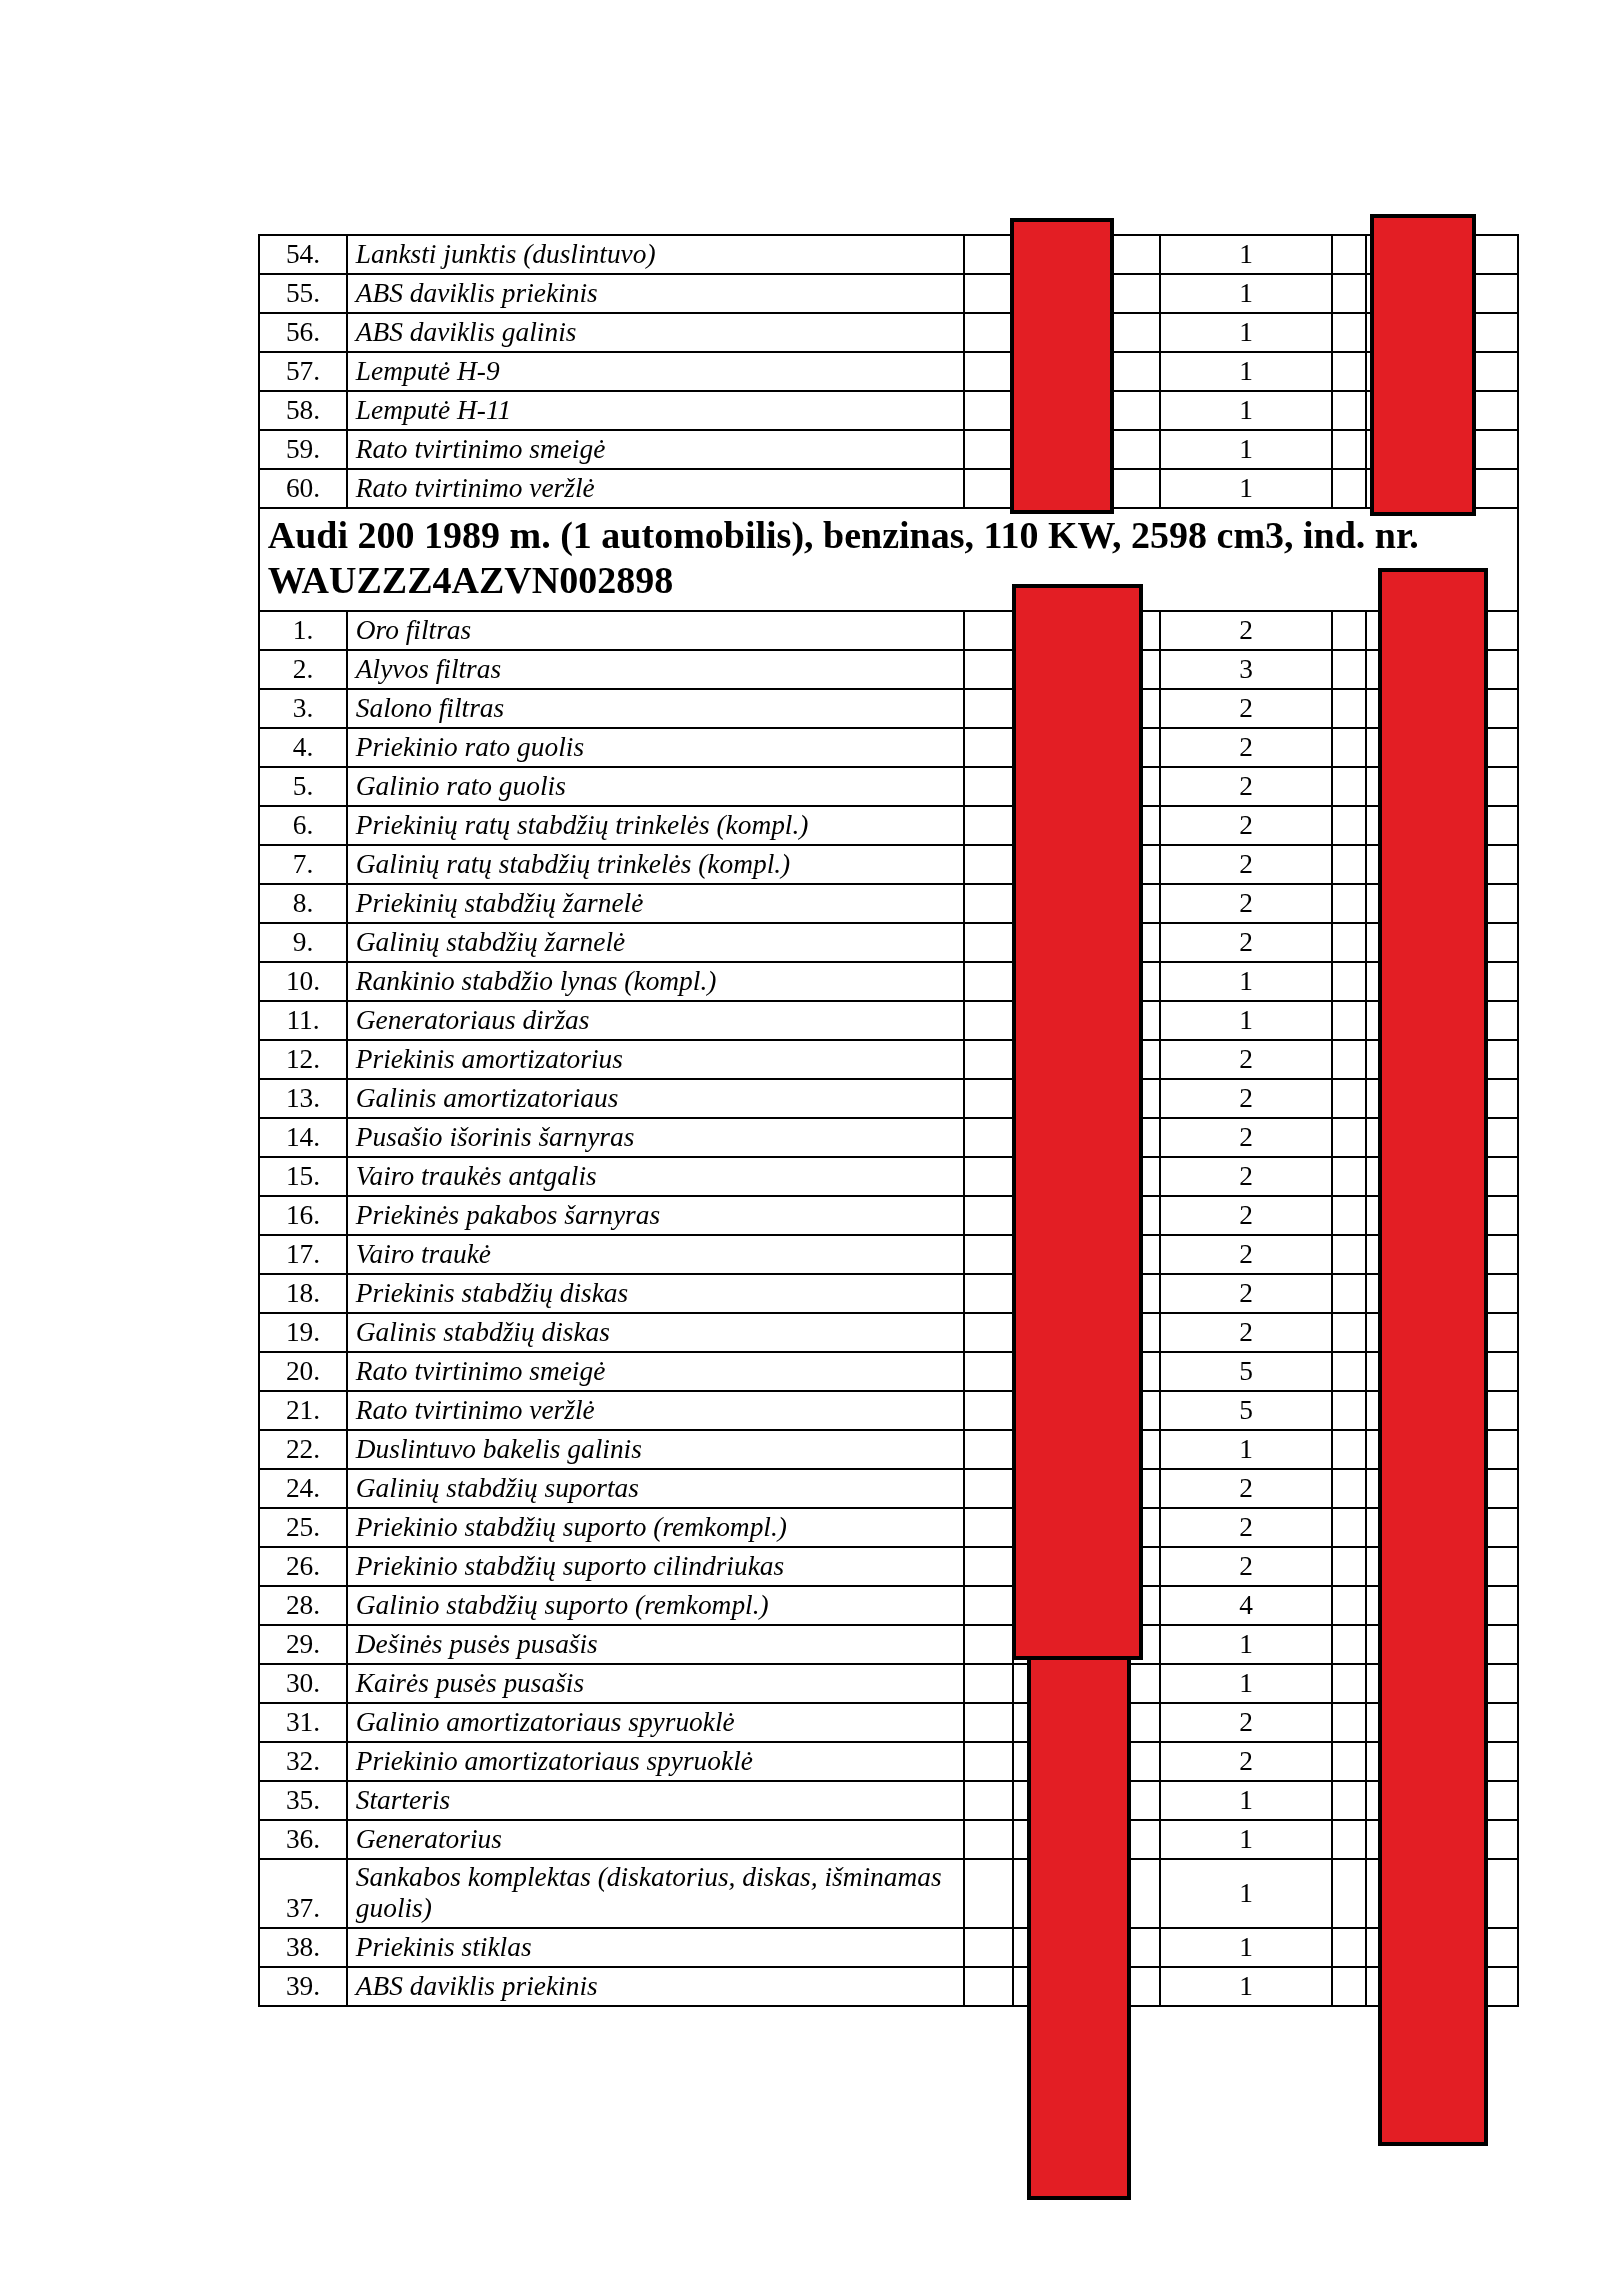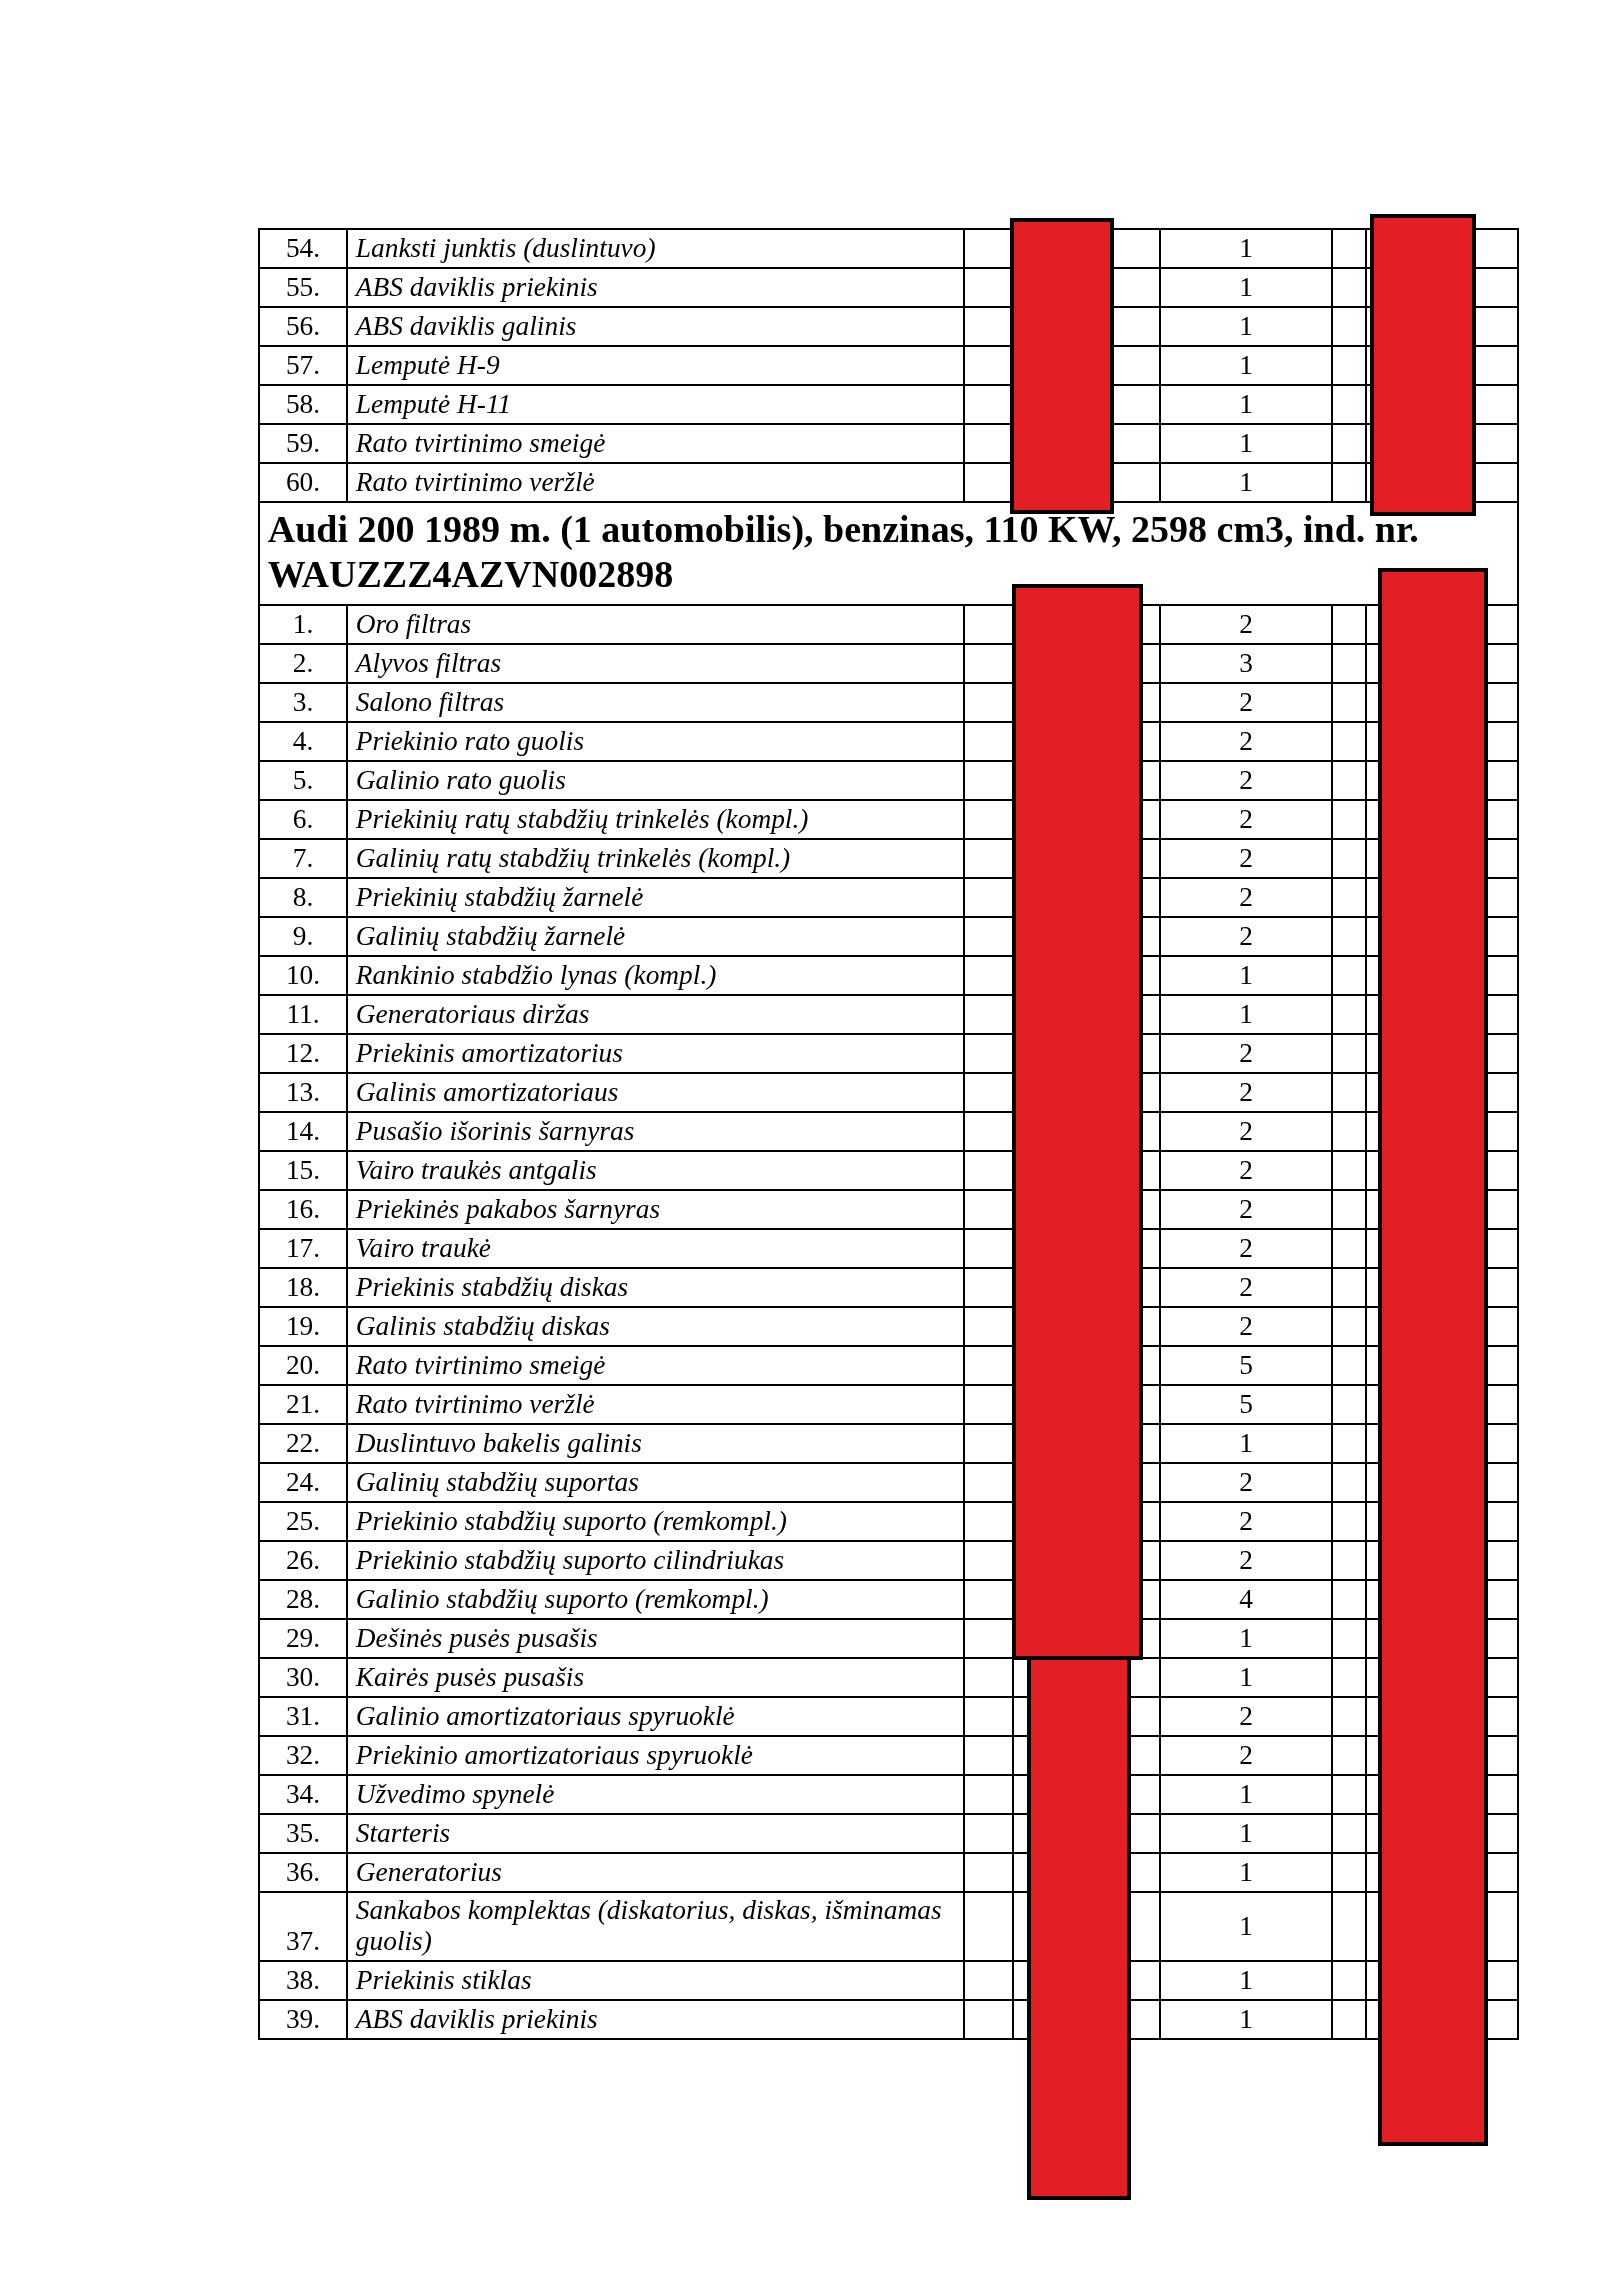--- a/index.html
+++ b/index.html
@@ -8,21 +8,21 @@
     height: 2293px;
     background: #ffffff;
     position: relative;
     font-family: "Liberation Serif", serif;
     color: #000000;
     overflow: hidden;
   }
   table.parts {
     position: absolute;
     left: 258px;
-    top: 228px;
+    top: 234px;
     width: 1261px;
     border-collapse: collapse;
     table-layout: fixed;
   }
   table.parts td {
     border: 2px solid #000000;
     font-size: 27.4px;
     line-height: 1.15;
     padding: 2px 7.8px;
     overflow: hidden;
@@ -396,29 +396,20 @@
       <tr class="data-row">
         <td class="nr">32.</td>
         <td class="name">Priekinio amortizatoriaus spyruoklė</td>
         <td class="c3"></td>
         <td class="c4"></td>
         <td class="qty">2</td>
         <td class="c6"></td>
         <td class="c7"></td>
       </tr>
       <tr class="data-row">
-        <td class="nr">34.</td>
-        <td class="name">Užvedimo spynelė</td>
-        <td class="c3"></td>
-        <td class="c4"></td>
-        <td class="qty">1</td>
-        <td class="c6"></td>
-        <td class="c7"></td>
-      </tr>
-      <tr class="data-row">
         <td class="nr">35.</td>
         <td class="name">Starteris</td>
         <td class="c3"></td>
         <td class="c4"></td>
         <td class="qty">1</td>
         <td class="c6"></td>
         <td class="c7"></td>
       </tr>
       <tr class="data-row">
         <td class="nr">36.</td>

